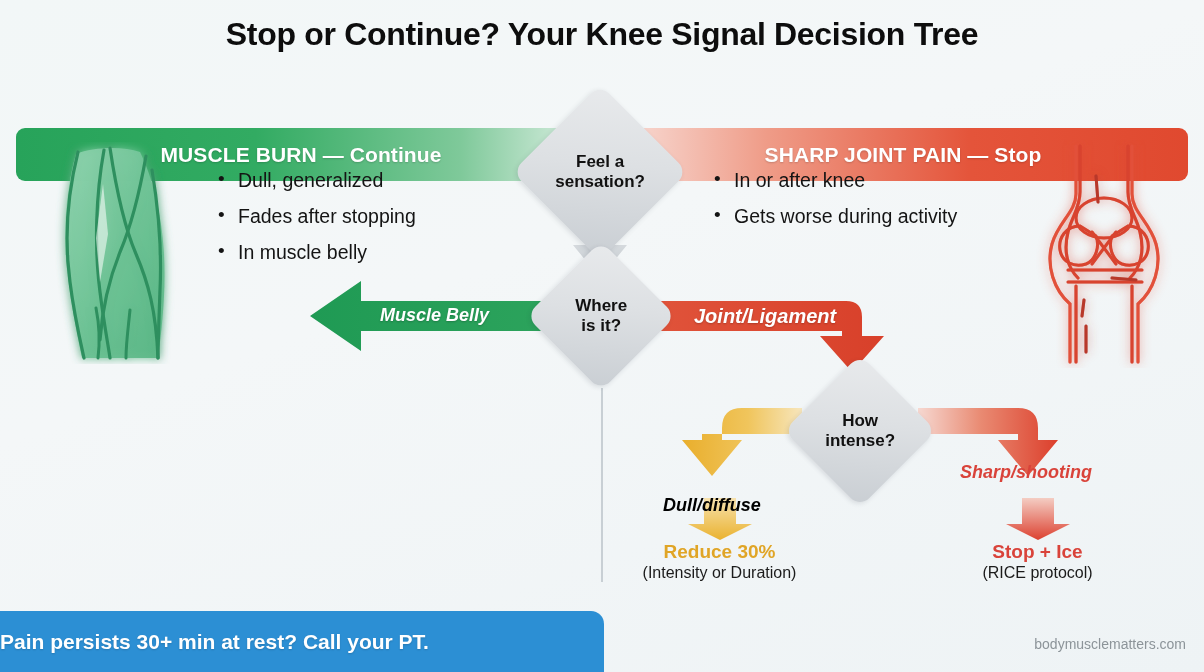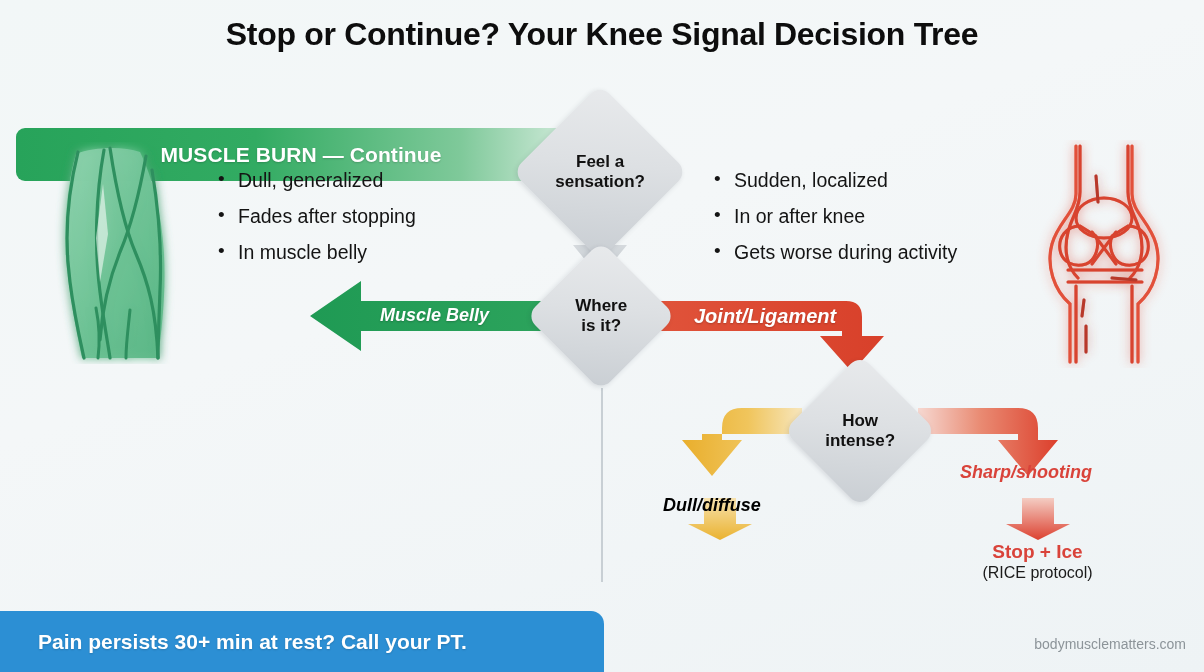--- a/index.html
+++ b/index.html
@@ -178,21 +178,20 @@
   .footer-bar {
     position: absolute;
     left: 0;
     bottom: 0;
     width: 604px;
     height: 61px;
     background: #2c8fd4;
     border-top-right-radius: 13px;
     display: flex;
     align-items: center;
-    padding-left: 38px;
     color: #ffffff;
     font-size: 21px;
     font-weight: bold;
     text-shadow: 0 1px 2px rgba(0,0,0,0.16);
   }
   .watermark {
     position: absolute;
     right: 18px;
     bottom: 20px;
     font-size: 14px;
@@ -201,20 +200,23 @@
 </style>
 </head>
 <body>
 
 <div id="stage">
 
   <div class="title">Stop or Continue? Your Knee Signal Decision Tree</div>
 
   <div class="hdr hdr-left">
     <span>MUSCLE BURN — Continue</span>
+  </div>
+  <div class="hdr hdr-right">
+    <span>SHARP JOINT PAIN — Stop</span>
   </div>
 
   <svg class="illus illus-muscle" viewBox="0 0 150 222">
     <defs>
       <linearGradient id="muscleFill" x1="0" y1="0" x2="1" y2="1">
         <stop offset="0%" stop-color="#8fd3ae"></stop>
         <stop offset="55%" stop-color="#6cc294"></stop>
         <stop offset="100%" stop-color="#58b684"></stop>
       </linearGradient>
       <filter id="muscleGlow" x="-40%" y="-30%" width="180%" height="170%">
@@ -341,21 +343,20 @@
     </g>
   </svg>
 
   <ul class="bullets bullets-left">
     <li>Dull, generalized</li>
     <li>Fades after stopping</li>
     <li>In muscle belly</li>
   </ul>
 
   <ul class="bullets bullets-right">
-    <li>Sudden, localized</li>
     <li>In or after knee</li>
     <li>Gets worse during activity</li>
   </ul>
 
   <div class="diamond d1">
     <span>
       <span>Feel a</span><br>
       <span>sensation?</span>
     </span>
   </div>
@@ -372,20 +373,24 @@
       <span>How</span><br>
       <span>intense?</span>
     </span>
   </div>
 
   <div class="arrow-label lbl-muscle-belly">Muscle Belly</div>
   <div class="arrow-label lbl-joint">Joint/Ligament</div>
   <div class="arrow-label lbl-dull">Dull/diffuse</div>
   <div class="arrow-label lbl-sharp">Sharp/shooting</div>
 
+  <div class="outcome out-left">
+    <div class="o-main">Reduce 30%</div>
+    <div class="o-sub">(Intensity or Duration)</div>
+  </div>
 
   <div class="outcome out-right">
     <div class="o-main">Stop + Ice</div>
     <div class="o-sub">(RICE protocol)</div>
   </div>
 
   <div class="footer-bar">
     <span>Pain persists 30+ min at rest? Call your PT.</span>
   </div>
 

